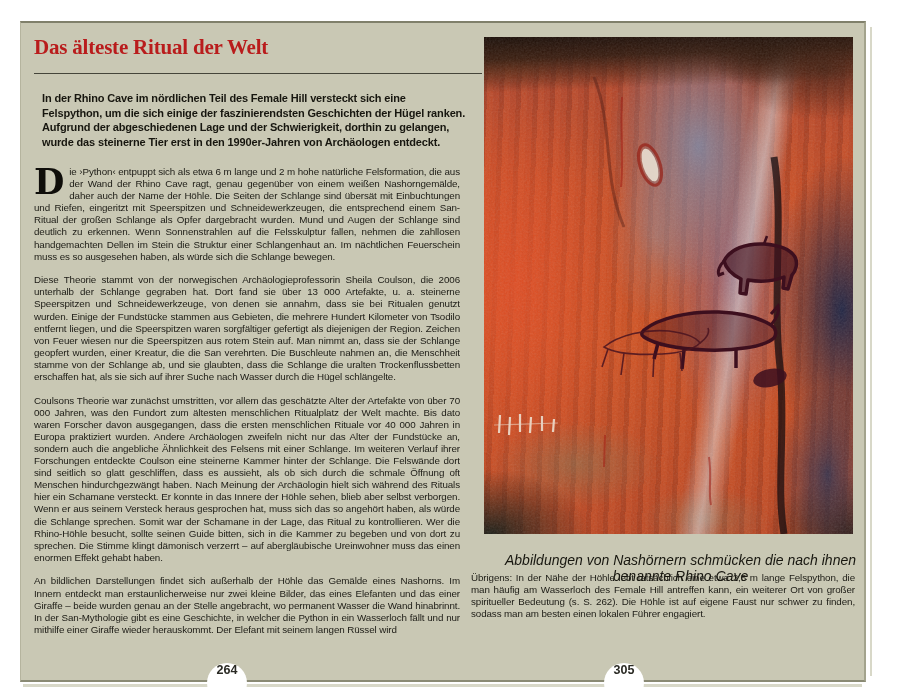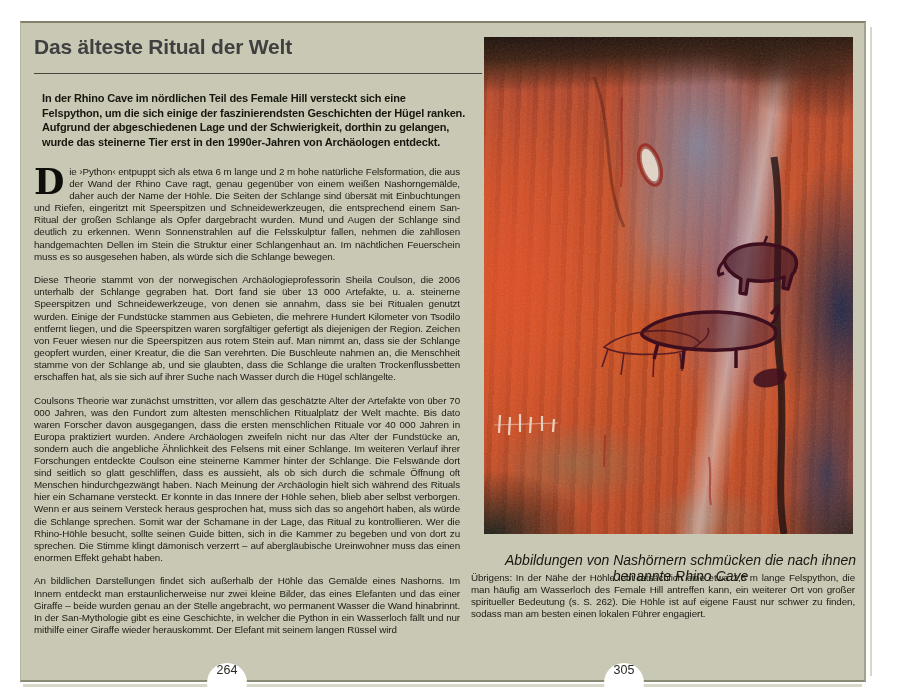--- a/index.html
+++ b/index.html
@@ -6,36 +6,36 @@
   .canvas{position:relative;width:897px;height:700px;background:#ffffff;overflow:hidden;
           font-family:"Liberation Sans",sans-serif;color:#1b1b1b;}
   .spread{position:absolute;left:20px;top:21px;width:846px;height:661px;box-sizing:border-box;
           background:#c9c8b4;border-top:2px solid #80806b;border-bottom:2px solid #8a8a74;
           border-right:2px solid #a3a38d;border-left:1px solid #b5b49e;}
   .spread::after{content:"";position:absolute;left:2px;right:2px;bottom:-7px;height:3px;background:#d8d8c8;}
   .spread::before{content:"";position:absolute;right:-8px;top:4px;bottom:4px;width:2px;background:#d8d8c8;}
 
   
   .title{position:absolute;left:13px;top:12px;width:430px;margin:0;
-         font-family:Liberation Sans, sans-serif;font-weight:bold;
-         font-size:21px;letter-spacing:-0.2px;color:#404040;}
+         font-family:Liberation Serif, serif;font-weight:bold;
+         font-size:21px;letter-spacing:-0.2px;color:#b91c1c;}
   .rule{position:absolute;left:13px;top:50px;width:448px;height:1px;background:#45453a;}
   .intro{position:absolute;left:13px;top:60px;width:426px;margin:8px;
          font-size:11px;line-height:14.6px;font-weight:bold;letter-spacing:-0.15px;color:#17160f;}
   .bodycol{position:absolute;left:13px;top:143px;width:426px;}
   .bodycol p, .rightcol p{margin:0 0 11.5px 0;font-size:9.8px;line-height:12.1px;
          text-align:justify;letter-spacing:-0.1px;color:#1c1b15;}
   .dropcap{float:left;font-family:"DejaVu Serif","Liberation Serif",serif;font-weight:bold;
          font-size:35px;line-height:27px;padding:2px 5px 0 0;color:#0f0e0a;}
 
   
   .pagenum{position:absolute;width:40px;height:40px;border-radius:50%;background:#ffffff;
          display:flex;align-items:center;justify-content:center;z-index:5;
          font-size:12.5px;color:#2a2a24;padding-bottom:0;box-sizing:border-box;}
-  .pagenum span{margin-bottom:26px;}
+  .pagenum span{margin-bottom:26px;font-weight:bold;}
   .pagenum.left{left:186px;top:640px;}
   .pagenum.right{left:583px;top:640px;}
 
   
   .photo{position:absolute;left:463px;top:14px;width:369px;height:497px;margin:0;overflow:hidden;
     background:
       linear-gradient(178deg, rgba(18,9,4,.96) 0%, rgba(45,22,10,.92) 4.5%, rgba(62,30,14,.5) 8%, rgba(62,30,14,0) 11%),
       radial-gradient(ellipse 90px 42px at 6% 3%, rgba(193,92,42,.95), rgba(193,92,42,0) 70%),
       radial-gradient(ellipse 130px 72px at 92% 6%, rgba(72,32,18,.95), rgba(72,32,18,0) 75%),
       radial-gradient(ellipse 85px 52px at 76% 3%, rgba(28,15,9,.9), rgba(28,15,9,0) 70%),

